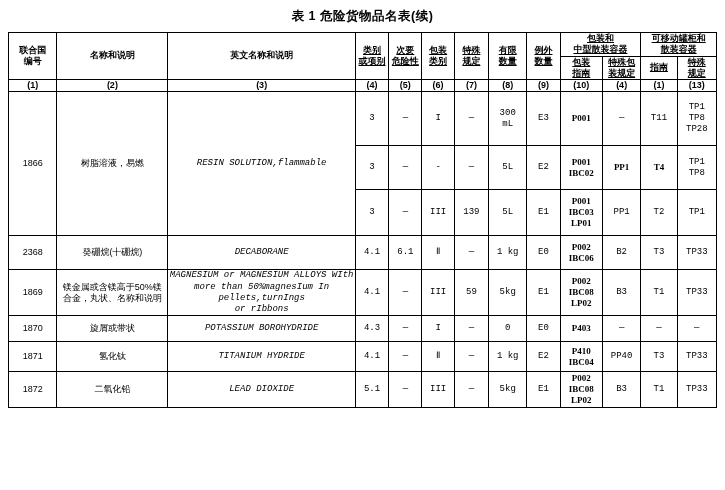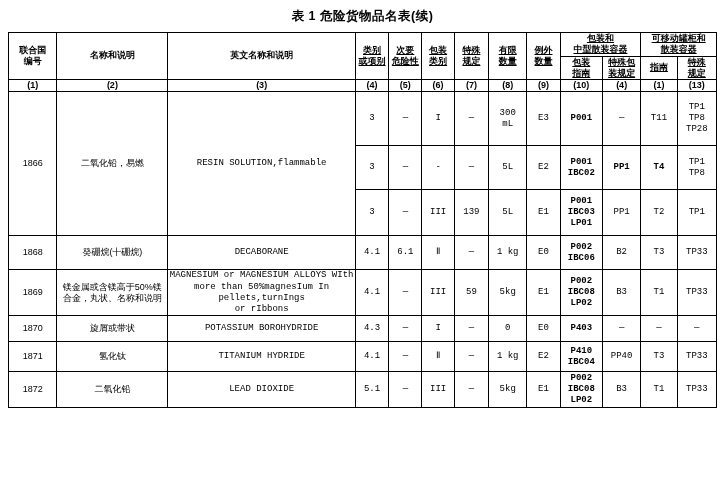--- a/index.html
+++ b/index.html
@@ -62,27 +62,28 @@
     font-weight: bold;
     font-size: 9.5px;
     padding: 2px 1px;
   }
   .en {
     font-family: "Liberation Mono", monospace;
     font-size: 9px;
     text-align: left;
     padding: 2px 4px;
     line-height: 1.3;
+    font-style: italic;
   }
   .mono {
     font-family: "Liberation Mono", monospace;
     font-size: 9px;
   }
   .mono-b {
-    font-family: Liberation Mono, monospace;
+    font-family: Liberation Serif, serif;
     font-size: 9px;
     font-weight: bold;
   }
   .namecell {
     font-family: "Liberation Sans", sans-serif;
     font-size: 9.5px;
     text-align: left;
     padding: 2px 5px;
     line-height: 1.35;
   }
@@ -215,21 +216,21 @@
         <td>(4)</td>
         <td>(1)</td>
         <td>(13)</td>
       </tr>
     </thead>
 
     <tbody>
 
       <tr style="height:54px">
         <td rowspan="3" class="unnum">1866</td>
-        <td rowspan="3" class="namecell">二氧化铅，易燃</td>
+        <td rowspan="3" class="namecell">树脂溶液，易燃</td>
         <td rowspan="3" class="en">RESIN SOLUTION,flammable</td>
         <td class="mono">3</td>
         <td class="mono">—</td>
         <td class="mono">I</td>
         <td class="mono">—</td>
         <td class="mono">
           <span class="stack">
             <span>300</span>
             <span>mL</span>
           </span>
@@ -281,21 +282,21 @@
             <span>IBC03</span>
             <span>LP01</span>
           </span>
         </td>
         <td class="mono">PP1</td>
         <td class="mono">T2</td>
         <td class="mono">TP1</td>
       </tr>
 
       <tr style="height:34px">
-        <td class="unnum">1868</td>
+        <td class="unnum">2368</td>
         <td class="namecell">癸硼烷(十硼烷)</td>
         <td class="en">DECABORANE</td>
         <td class="mono">4.1</td>
         <td class="mono">6.1</td>
         <td class="mono">Ⅱ</td>
         <td class="mono">—</td>
         <td class="mono">1 kg</td>
         <td class="mono">E0</td>
         <td class="mono-b">
           <span class="stack">

